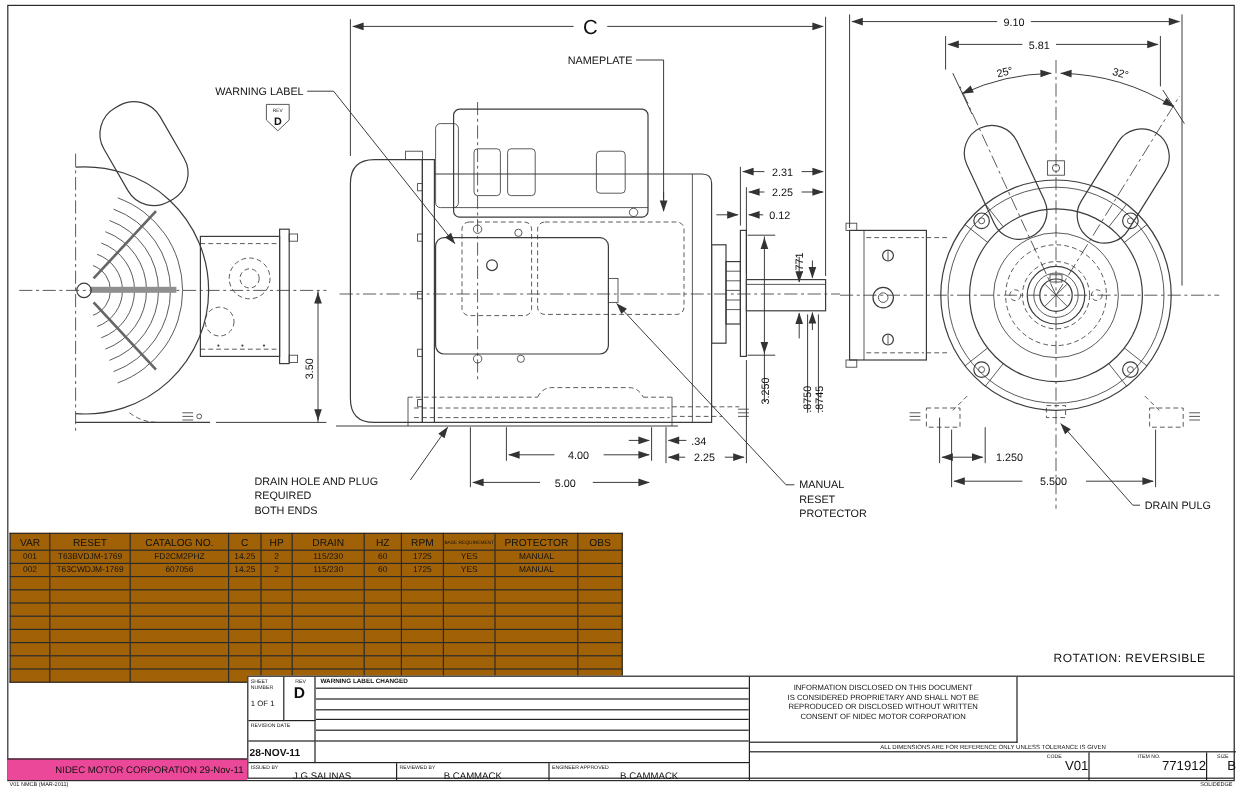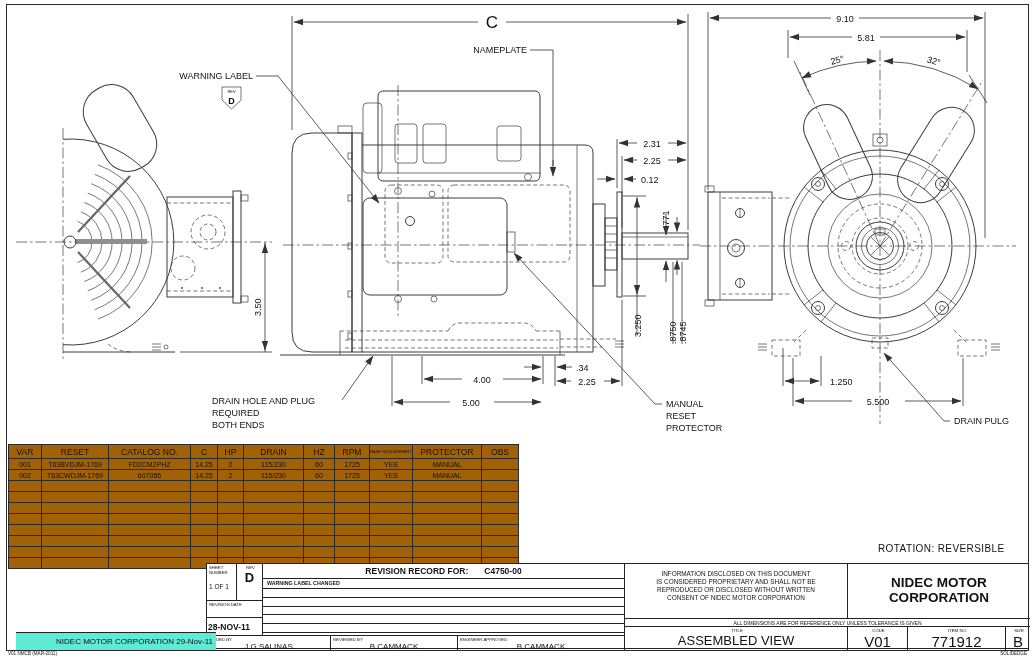--- a/index.html
+++ b/index.html
@@ -41,25 +41,25 @@
   .tcenter{text-align:center;}
   .revhead{font-size:8.5px;font-weight:bold;text-align:center;padding-top:2px;}
   .revhead span{margin:0 8px;}
   .revnote{font-size:5.3px;font-weight:bold;padding:1px 0 0 4px;}
   .revline{border-bottom:1px solid #222;}
   .signname{font-size:8px;font-weight:normal;text-align:center;}
   .propbox{font-size:6.4px;line-height:8px;text-align:center;padding-top:6px;}
   .company{font-size:13.5px;font-weight:bold;text-align:center;line-height:15px;padding-top:11px;}
   .tol{font-size:5px;text-align:center;line-height:8px;}
   .bigval{font-size:13px;text-align:center;}
-  .midval{font-size:15px;text-align:center;}
+  .midval{font-size:11px;text-align:right;}
   .boldv{font-weight:normal;}
 
-  .footer-strip{position:absolute;left:16px;top:632px;width:200px;height:18px;
-      border-top:1px solid #222;z-index:2;background:#5eead4;
+  .footer-strip{position:absolute;left:6px;top:632px;width:200px;height:18px;
+      border-top:1px solid #222;z-index:2;background:#ec4899;
       font-size:8px;text-align:right;line-height:17px;padding-right:3px;box-sizing:border-box;}
   .outside-left{position:absolute;left:8px;top:651px;font-size:4.6px;z-index:2;}
   .outside-right{position:absolute;right:8px;top:651px;font-size:4.6px;z-index:2;}
 </style>
 </head>
 <body>
 
 <div class="frame"></div>
 
 <svg class="draw" width="1035" height="662" viewBox="0 0 1035 662">
@@ -554,23 +554,20 @@
 
   <div class="cell br bb" style="left:0;top:0;width:30px;height:37px;">
     <div class="tlabel">SHEET NUMBER</div>
     <div style="font-size:6.5px;padding:8px 0 0 2px;">1 OF 1</div>
   </div>
   <div class="cell br bb tcenter" style="left:30px;top:0;width:26px;height:37px;">
     <div class="tlabel tcenter">REV</div>
     <div style="font-size:13px;font-weight:bold;">D</div>
   </div>
   <div class="cell br bb" style="left:56px;top:0;width:362px;height:72px;">
-    <div class="revhead bb" style="height:12px;">
-      <span>REVISION RECORD FOR:</span><span>C4750-00</span>
-    </div>
     <div class="revnote bb" style="height:8px;">WARNING LABEL CHANGED</div>
     <div class="revline" style="height:7.8px;"></div>
     <div class="revline" style="height:7.8px;"></div>
     <div class="revline" style="height:7.8px;"></div>
     <div class="revline" style="height:7.8px;"></div>
     <div class="revline" style="height:7.8px;"></div>
     <div style="height:7.8px;"></div>
   </div>
   <div class="cell br bb" style="left:0;top:37px;width:56px;height:17px;">
     <div class="tlabel">REVISION DATE</div>
@@ -590,29 +587,21 @@
     <div class="tlabel">ENGINEER APPROVED</div>
     <div class="signname">B.CAMMACK</div>
   </div>
 
   <div class="cell br bb propbox" style="left:418px;top:0;width:223px;height:55px;">
     <div>INFORMATION DISCLOSED ON THIS DOCUMENT</div>
     <div>IS CONSIDERED PROPRIETARY AND SHALL NOT BE</div>
     <div>REPRODUCED OR DISCLOSED WITHOUT WRITTEN</div>
     <div>CONSENT OF NIDEC MOTOR CORPORATION</div>
   </div>
-  <div class="cell bb company" style="left:641px;top:0;width:182px;height:55px;">
-    <div>NIDEC MOTOR</div>
-    <div>CORPORATION</div>
-  </div>
   <div class="cell bb tol" style="left:418px;top:55px;width:405px;height:8px;">ALL DIMENSIONS ARE FOR REFERENCE ONLY UNLESS TOLERANCE IS GIVEN</div>
-  <div class="cell br" style="left:418px;top:63px;width:223px;height:23px;">
-    <div class="tlabel tcenter">TITLE</div>
-    <div class="bigval">ASSEMBLED VIEW</div>
-  </div>
   <div class="cell br" style="left:641px;top:63px;width:60px;height:23px;">
     <div class="tlabel tcenter">CODE</div>
     <div class="midval">V01</div>
   </div>
   <div class="cell br" style="left:701px;top:63px;width:98px;height:23px;">
     <div class="tlabel tcenter">ITEM NO.</div>
     <div class="midval boldv">771912</div>
   </div>
   <div class="cell" style="left:799px;top:63px;width:24px;height:23px;">
     <div class="tlabel tcenter">SIZE</div>

